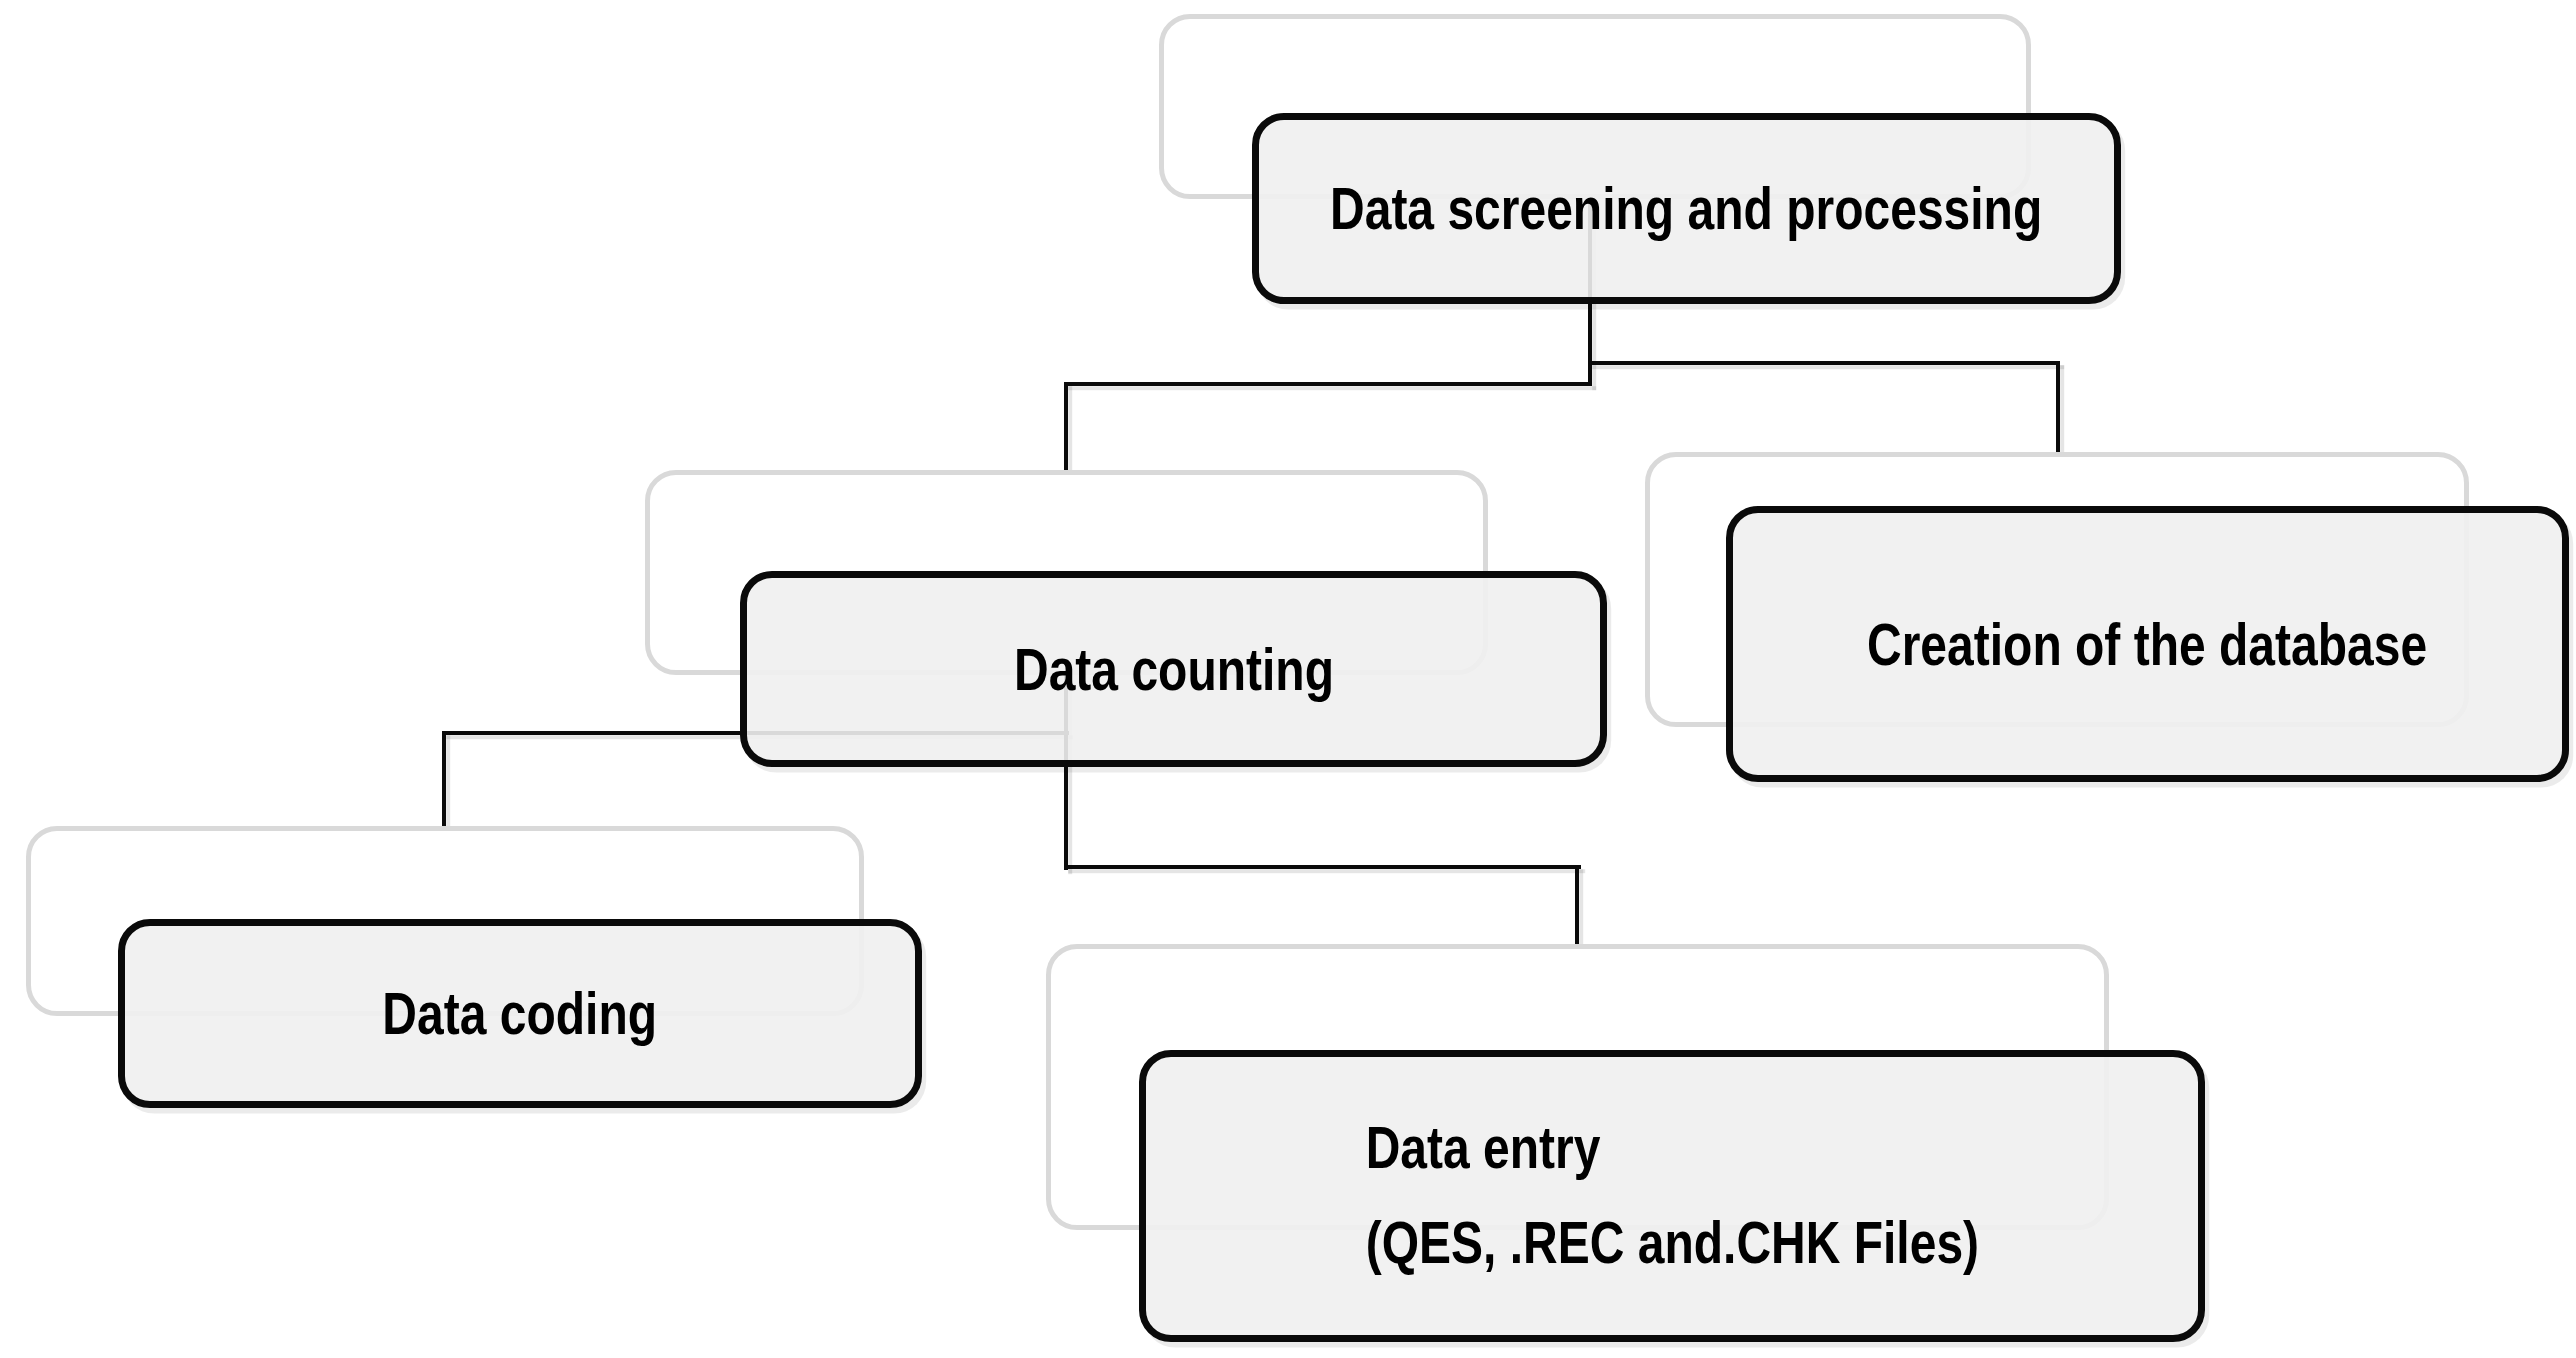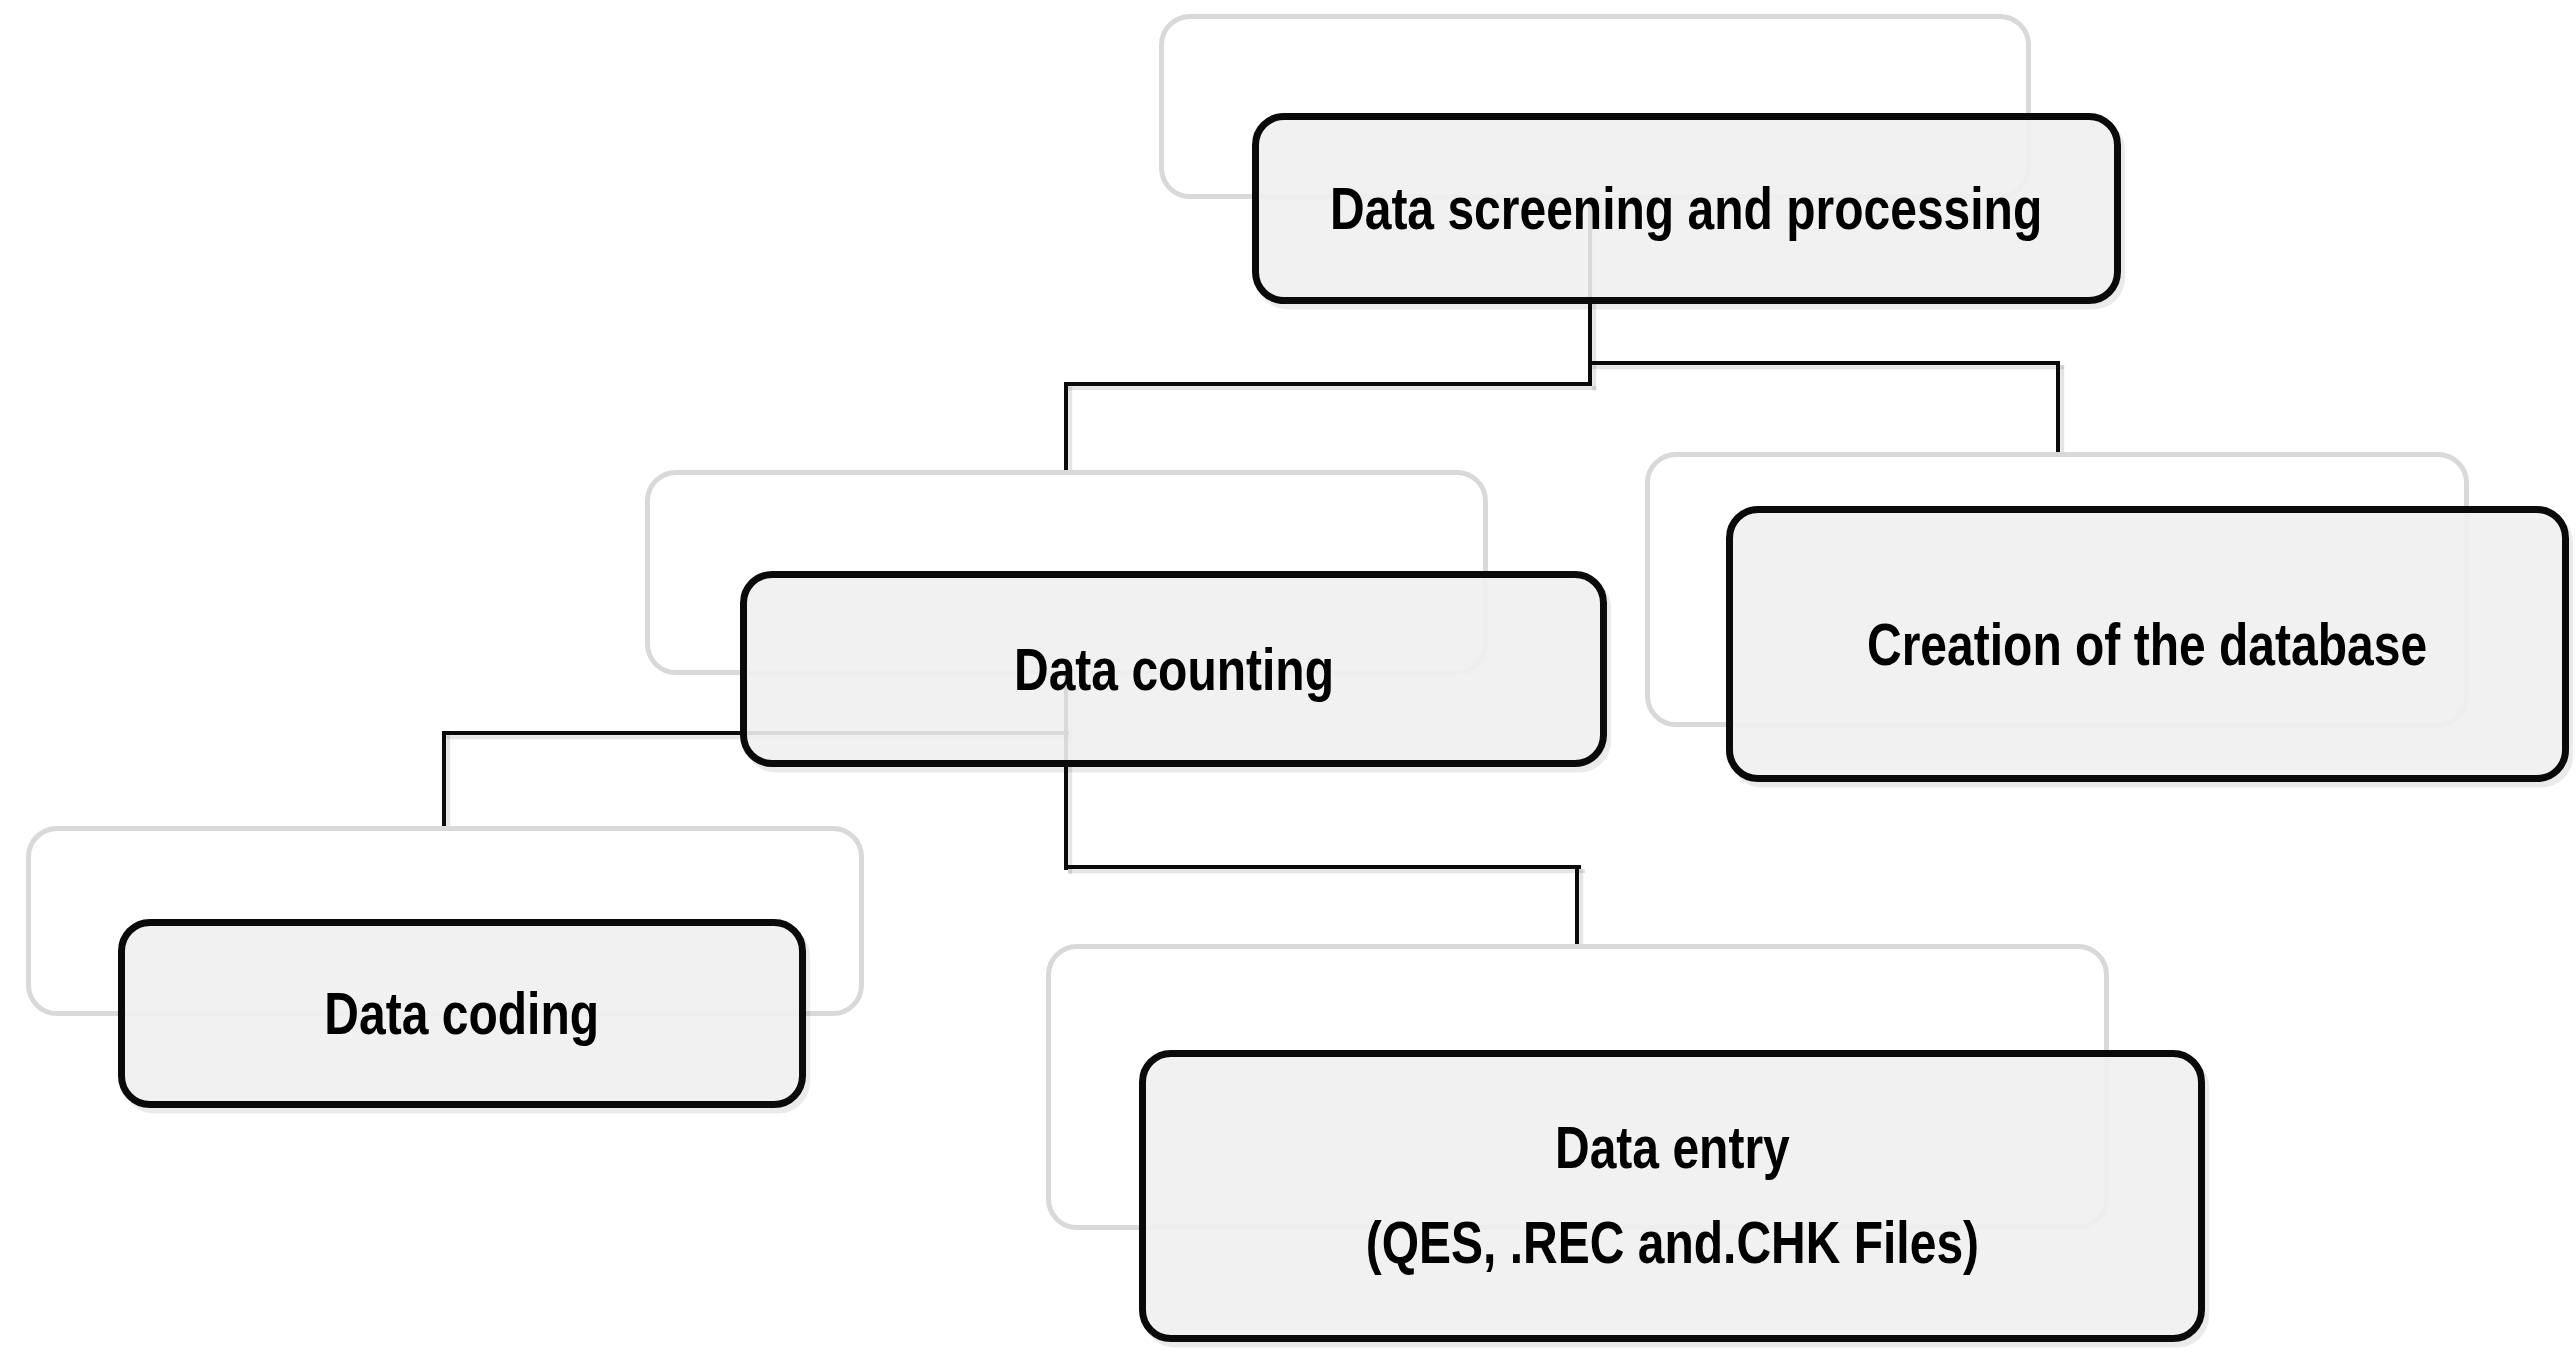--- a/index.html
+++ b/index.html
@@ -30,21 +30,21 @@
   .node{
     position:absolute;
     background:rgba(240,240,240,0.90);
     border:7px solid #0a0a0a;
     border-radius:32px;
     box-sizing:border-box;
     z-index:3;
     display:flex;
     align-items:center;
     justify-content:center;
-    text-align:center;
+    text-align:left;
     box-shadow:4.2px 5.6px 0 rgba(0,0,0,0.08);
     color:#000;
   }
   .txt{
     font-weight:700;
     font-size:60px;
     line-height:1.25;
     transform:scaleX(0.80);
     transform-origin:50% 50%;
     white-space:nowrap;
@@ -62,21 +62,21 @@
   #w1{left:1159px;top:14px;width:872px;height:185px;}
   #w2{left:645px;top:470px;width:843px;height:205px;}
   #w3{left:1645px;top:452px;width:824px;height:275px;}
   #w4{left:26px;top:826px;width:838px;height:190px;}
   #w5{left:1046px;top:944px;width:1063px;height:286px;}
 
   
   #b1{left:1252px;top:113px;width:869px;height:191px;}
   #b2{left:740px;top:571px;width:867px;height:196px;}
   #b3{left:1726px;top:506px;width:843px;height:276px;}
-  #b4{left:118px;top:919px;width:688px;height:189px;}
+  #b4{left:118px;top:919px;width:804px;height:189px;}
   #b5{left:1139px;top:1050px;width:1066px;height:292px;}
 
   
   #l1{left:1588px;top:196px;width:4.2px;height:190px;}     
   #l2{left:1064px;top:382px;width:528px;height:4.2px;}     
   #l3{left:1064px;top:382px;width:4.2px;height:90px;}     
   #l4{left:1588px;top:361px;width:472px;height:4.2px;}     
   #l5{left:2056px;top:361px;width:4.2px;height:94px;}     
   #l6{left:1064px;top:673px;width:4.2px;height:197px;}     
   #l7{left:442px;top:731px;width:627px;height:4.2px;}     

